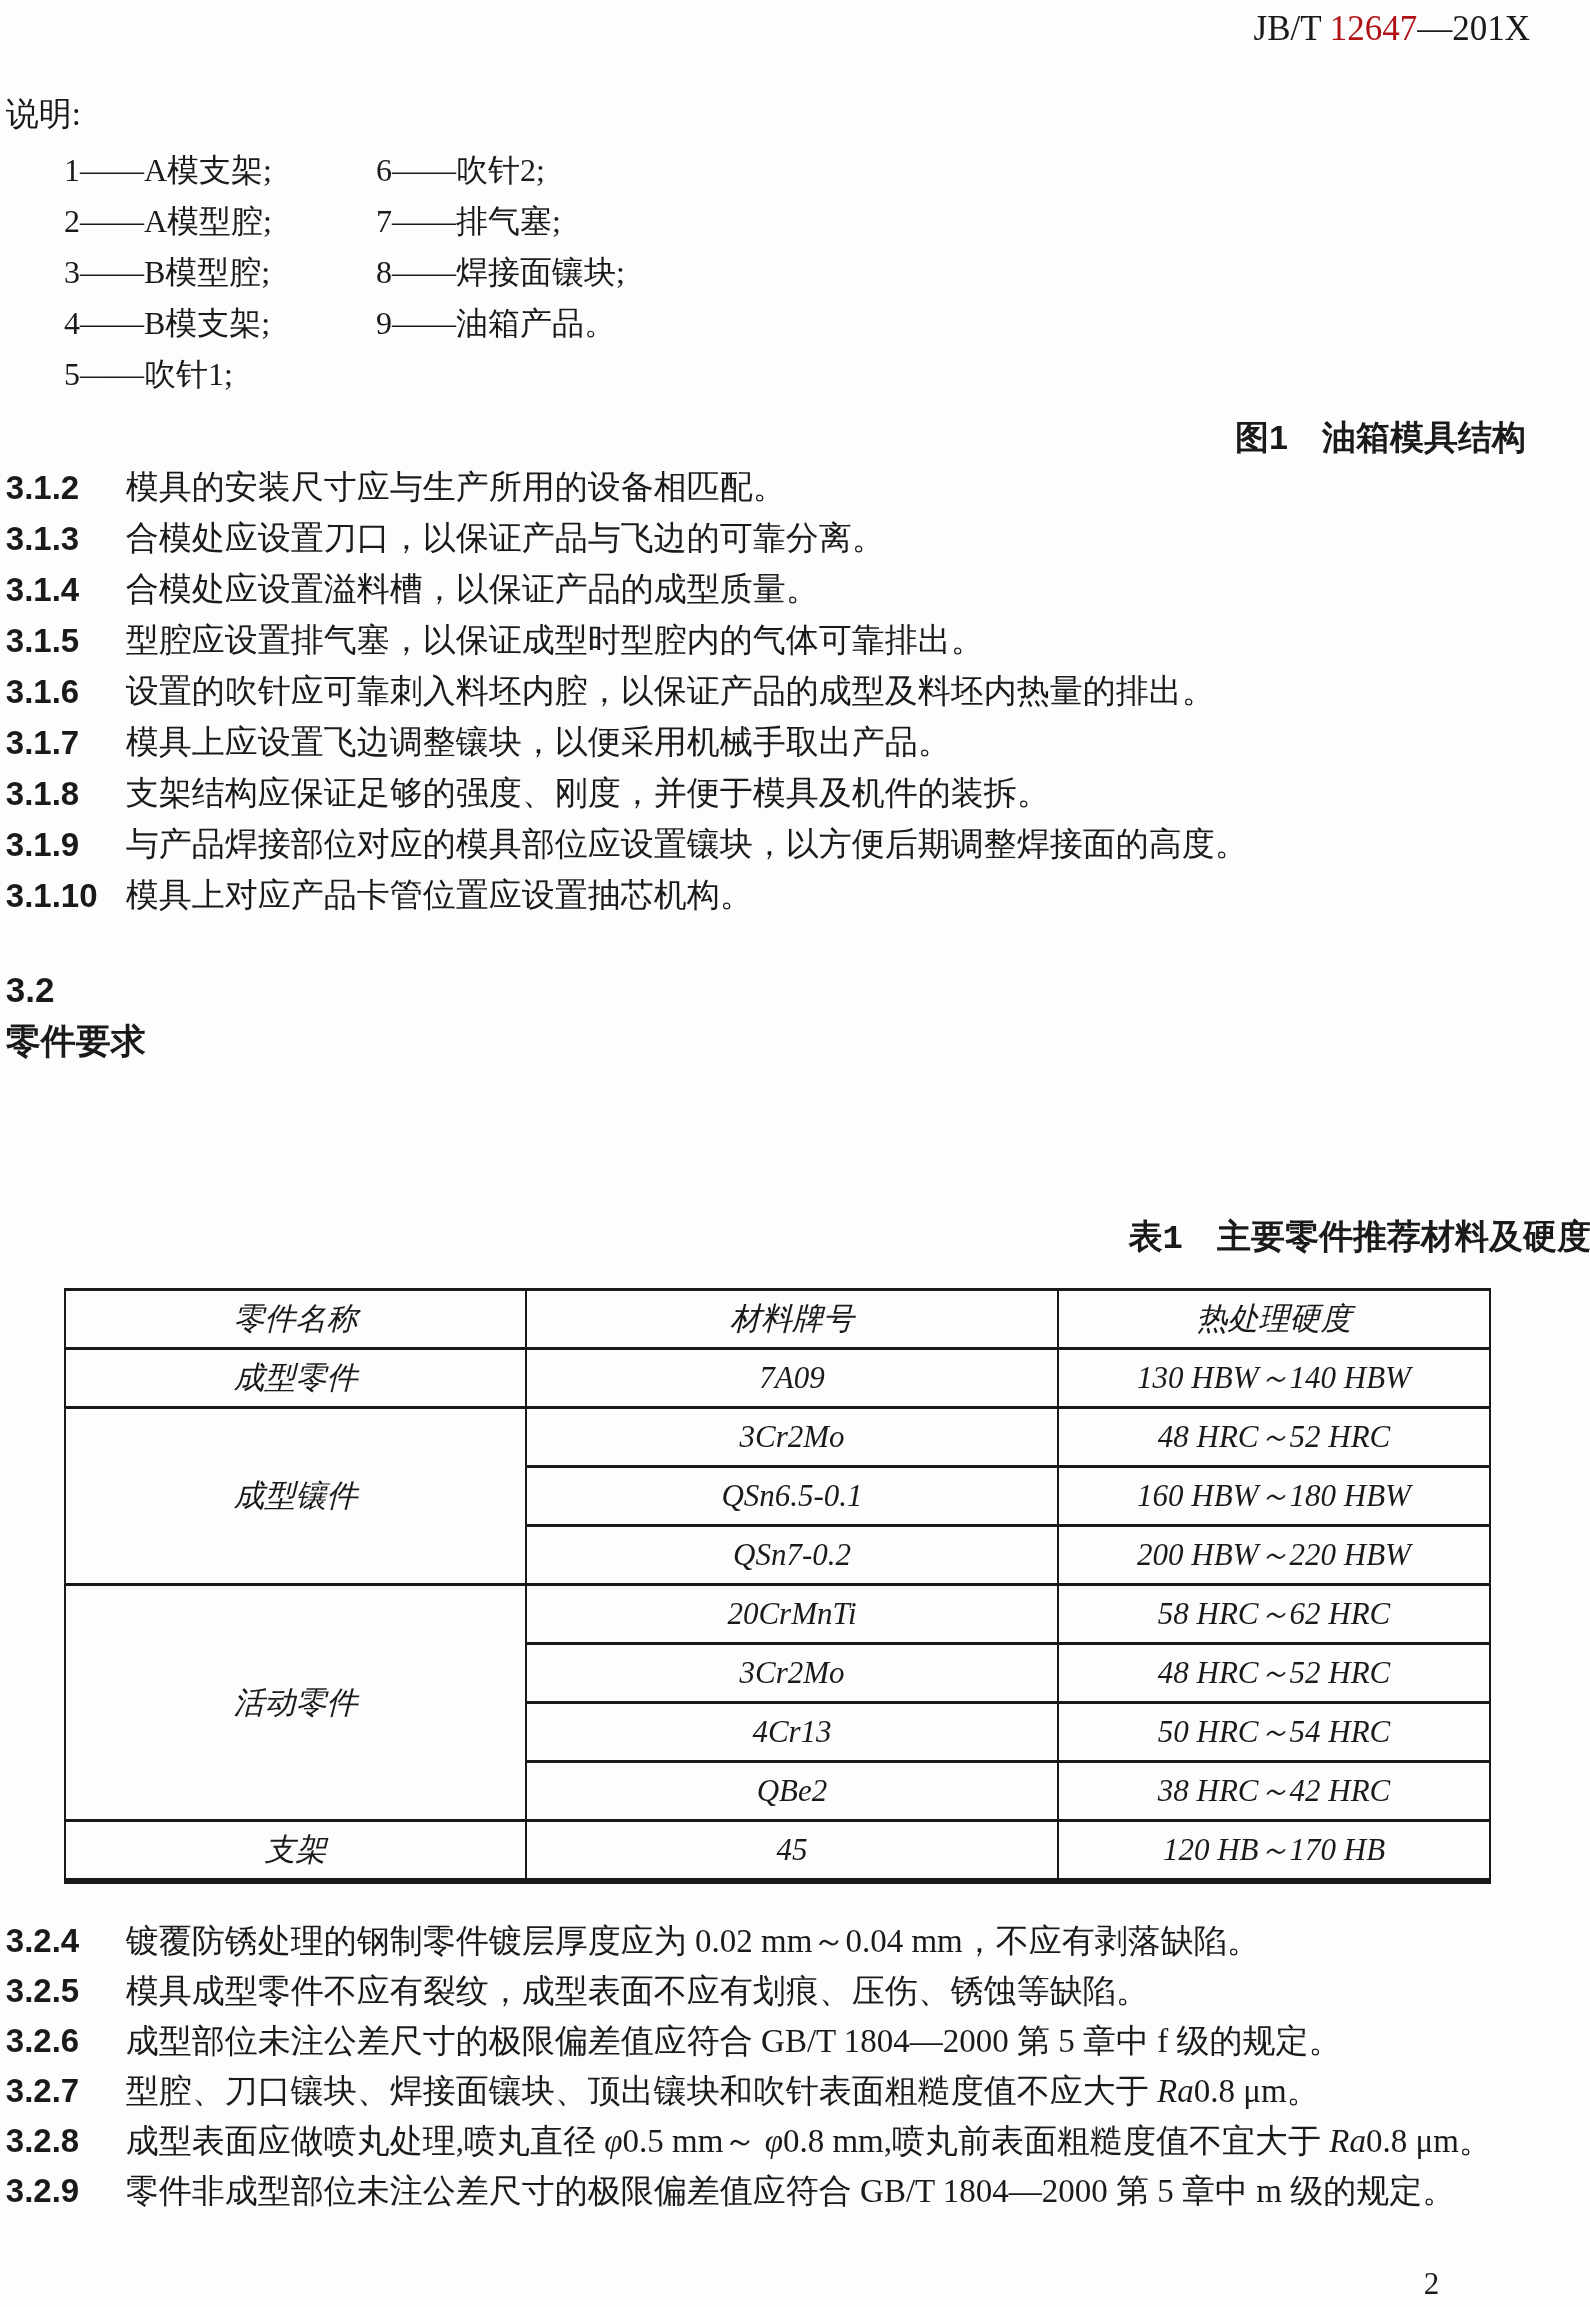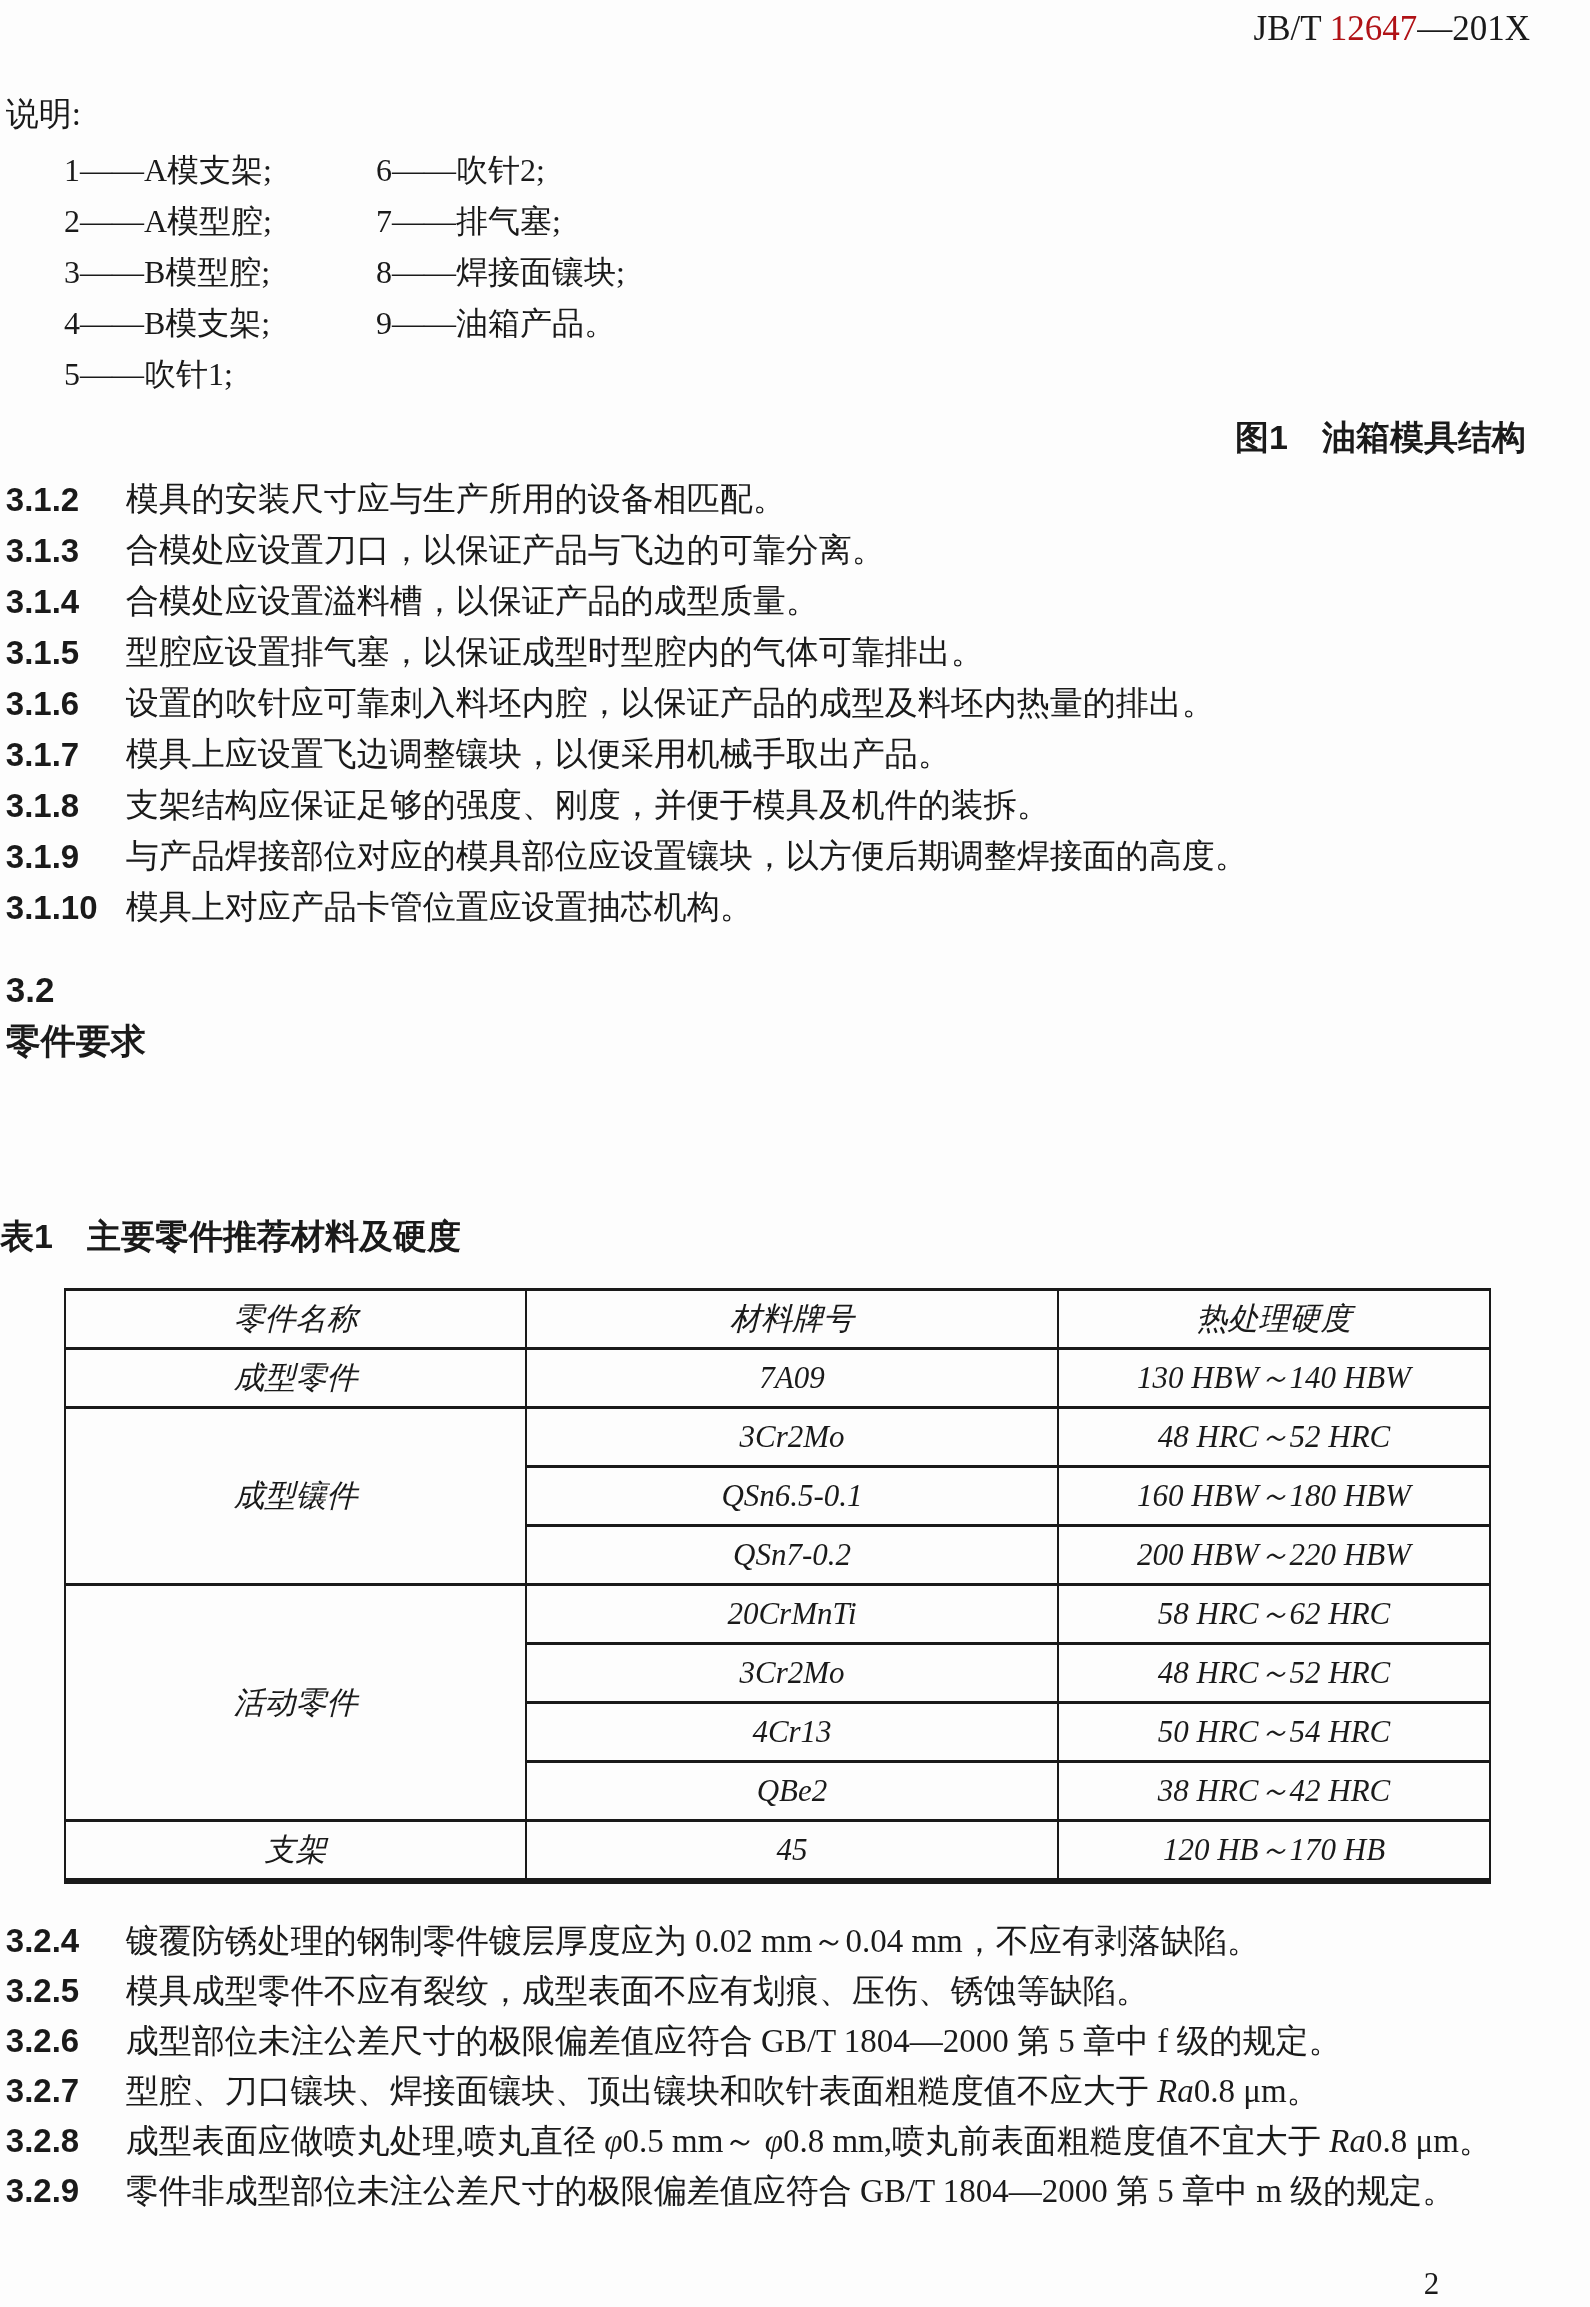--- a/index.html
+++ b/index.html
@@ -18,31 +18,31 @@
   .legend { position:absolute; left:0; top:145px; width:1324px; }
   .legend-row { position:relative; height:51px; line-height:51px; font-size:32px; }
   .legend-left  { position:absolute; left:64px;  white-space:nowrap; }
   .legend-right { position:absolute; left:376px; white-space:nowrap; }
   
   .fig-caption {
     position:absolute; top:415px; left:0; width:1526px; text-align:right;
     font-family:"Liberation Sans","DejaVu Sans",sans-serif; font-weight:bold; font-size:34px;
   }
   .tbl-caption {
-    position:absolute; top:1214px; left:0; width:1591px; text-align:left;
-    font-family:Liberation Sans, sans-serif; font-weight:bold; font-size:34px;
+    position:absolute; top:1214px; left:0; width:1591px; text-align:right;
+    font-family:Liberation Mono, monospace; font-weight:bold; font-size:34px;
   }
   .section-heading {
     position:absolute; left:5.8px; top:964px; height:51px; line-height:51px; display:flex;
     font-family:"Liberation Sans","DejaVu Sans",sans-serif; font-weight:bold; font-size:35px;flex-direction:column;
   }
   .section-heading .cnum { min-width:85px; }
   
   .clauses { position:absolute; left:5.8px; width:1577px; }
-  #clauses1 { top:474px; }
+  #clauses1 { top:462px; }
   #clauses2 { top:1041px; }
   #clauses3 { top:1916px; }
   .clause { display:flex; height:51px; line-height:51px; font-size:33px; white-space:nowrap; }
   #clauses3 .clause { height:50px; line-height:50px; }
   .clause .cnum {
     font-family:"Liberation Sans","DejaVu Sans",sans-serif; font-weight:bold;
     min-width:120px; flex:0 0 auto;
   }
   .clause .ctext i { font-style:italic; }
   

